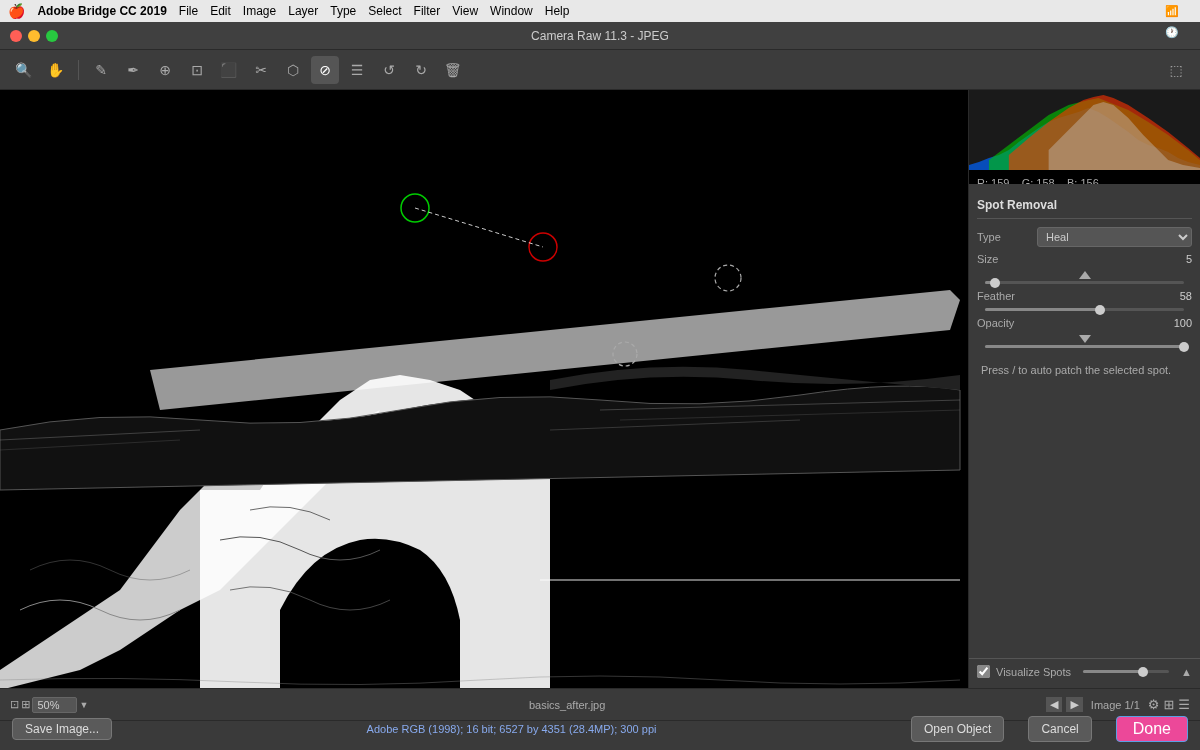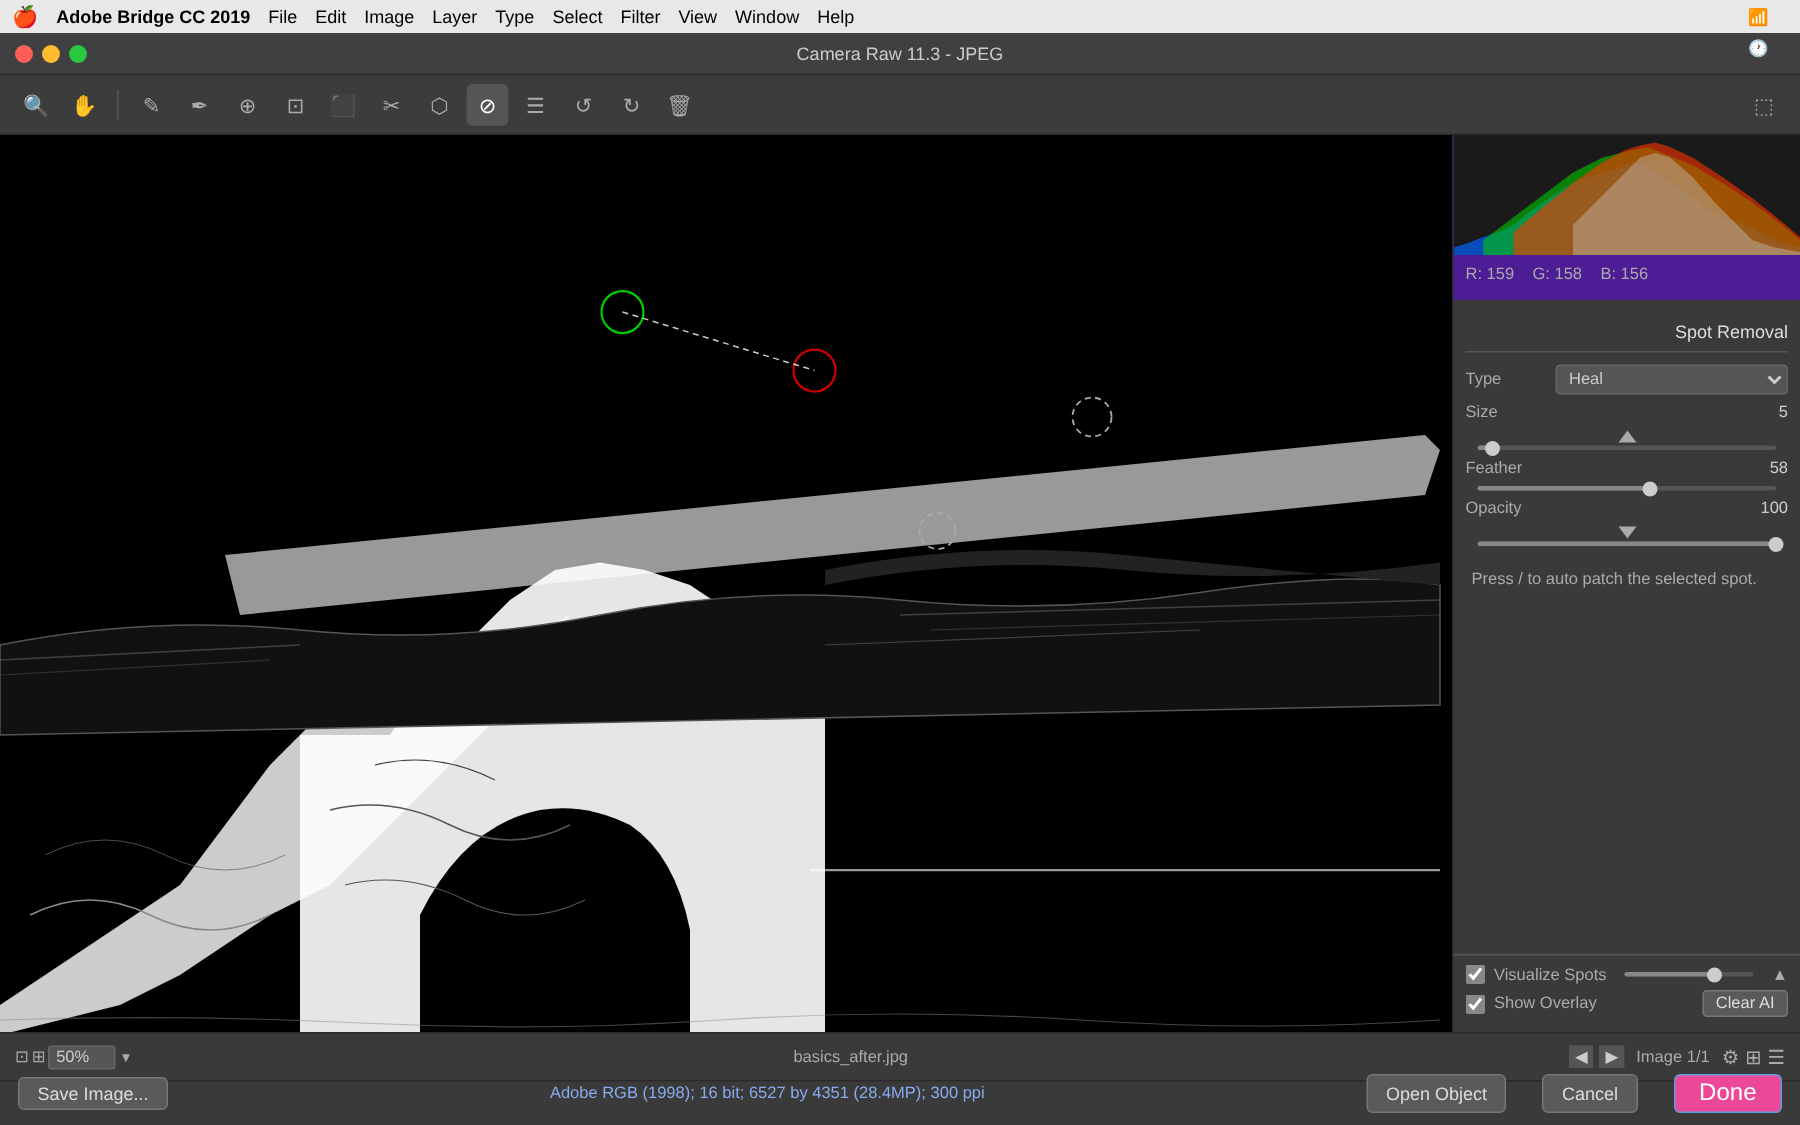--- a/index.html
+++ b/index.html
@@ -97,22 +97,22 @@
     .right-panel {
       width: 232px;
       background: #3a3a3a;
       display: flex;
       flex-direction: column;
       border-left: 1px solid #2a2a2a;
     }
 
     
     .histogram-area {
-      height: 110px;
-      background: #4c1d95;
+      height: 94px;
+      background: #000000;
       position: relative;
       overflow: hidden;
     }
     .histogram-svg {
       width: 100%;
       height: 80px;
     }
     .rgb-values {
       padding: 2px 8px;
       font-size: 11px;
@@ -121,24 +121,24 @@
     }
 
     
     .panel-content {
       flex: 1;
       overflow-y: auto;
       padding: 8px;
     }
 
     .section-title {
-      text-align: right;
+      text-align: left;
       color: #ddd;
       font-size: 12px;
-      font-weight: 400;
+      font-weight: 700;
       padding: 6px 0;
       border-bottom: 1px solid #555;
       margin-bottom: 8px;
     }
 
     .control-row {
       display: flex;
       align-items: center;
       margin-bottom: 6px;
     }
@@ -548,25 +548,20 @@
     <div class="visualize-area">
       <div class="checkbox-row">
         <input type="checkbox" checked="" id="vis-cb" style="">
         <label class="checkbox-label" for="vis-cb">Visualize Spots</label>
         <div class="slider-track visualize-slider" style="flex:1;margin:0 6px">
           <div class="slider-fill" style="width:70%"></div>
           <div class="slider-thumb" style="left:70%"></div>
         </div>
         <span style="font-size:11px;color:#aaa">▲</span>
       </div>
-      <div class="checkbox-row">
-        <input type="checkbox" checked="" id="ov-cb" style="">
-        <label class="checkbox-label" for="ov-cb">Show Overlay</label>
-        <button class="clear-ai-btn">Clear AI</button>
-      </div>
     </div>
 
   </div>
 </div>
 
 <div class="bottom-panel">
   <div class="zoom-selector">
     <span style="font-size:11px">⊡</span>
     <span style="font-size:11px">⊞</span>
     <span class="zoom-value">50%</span>

